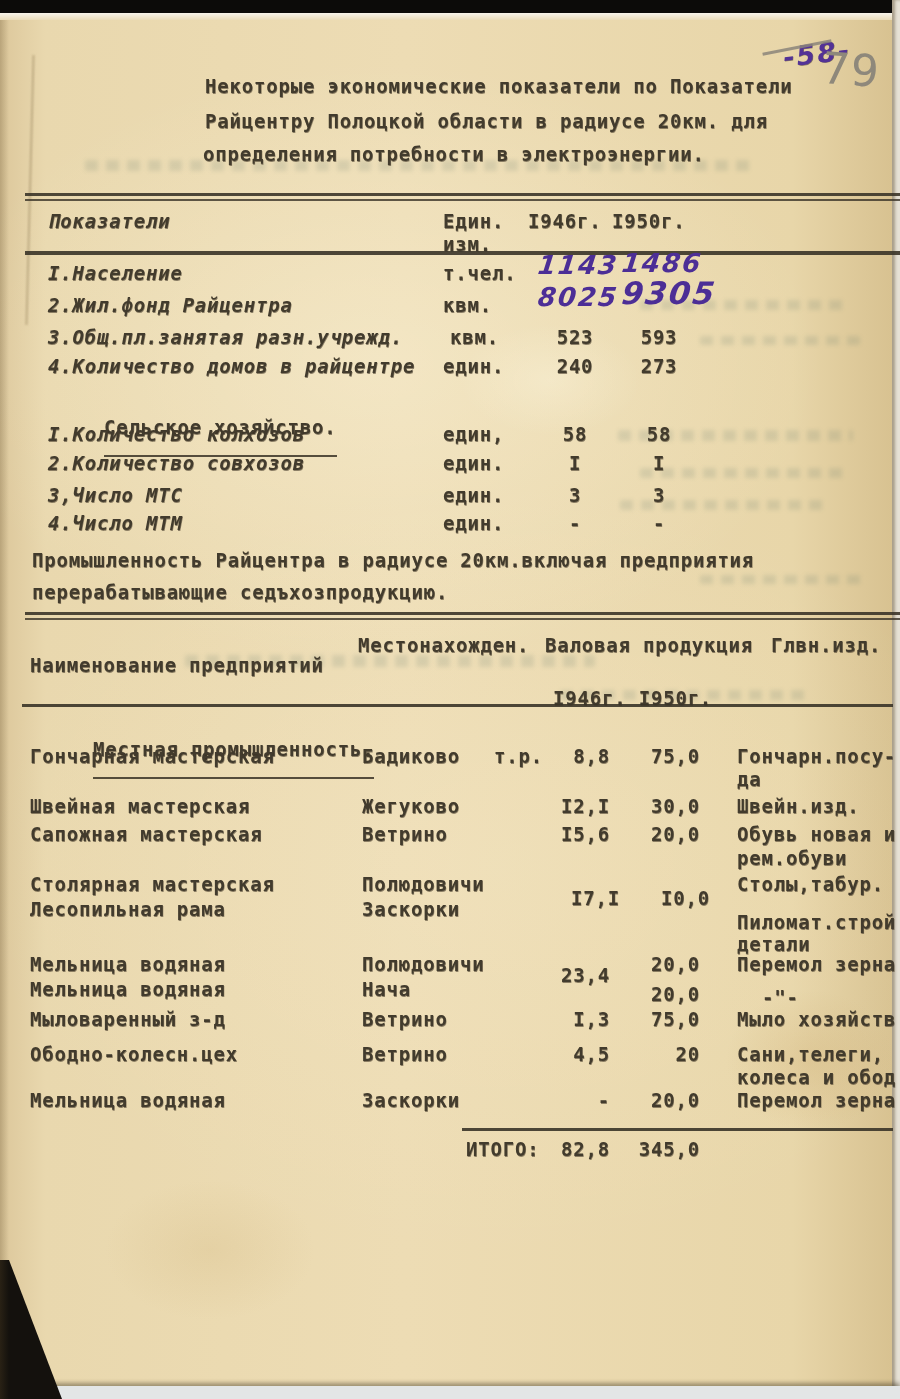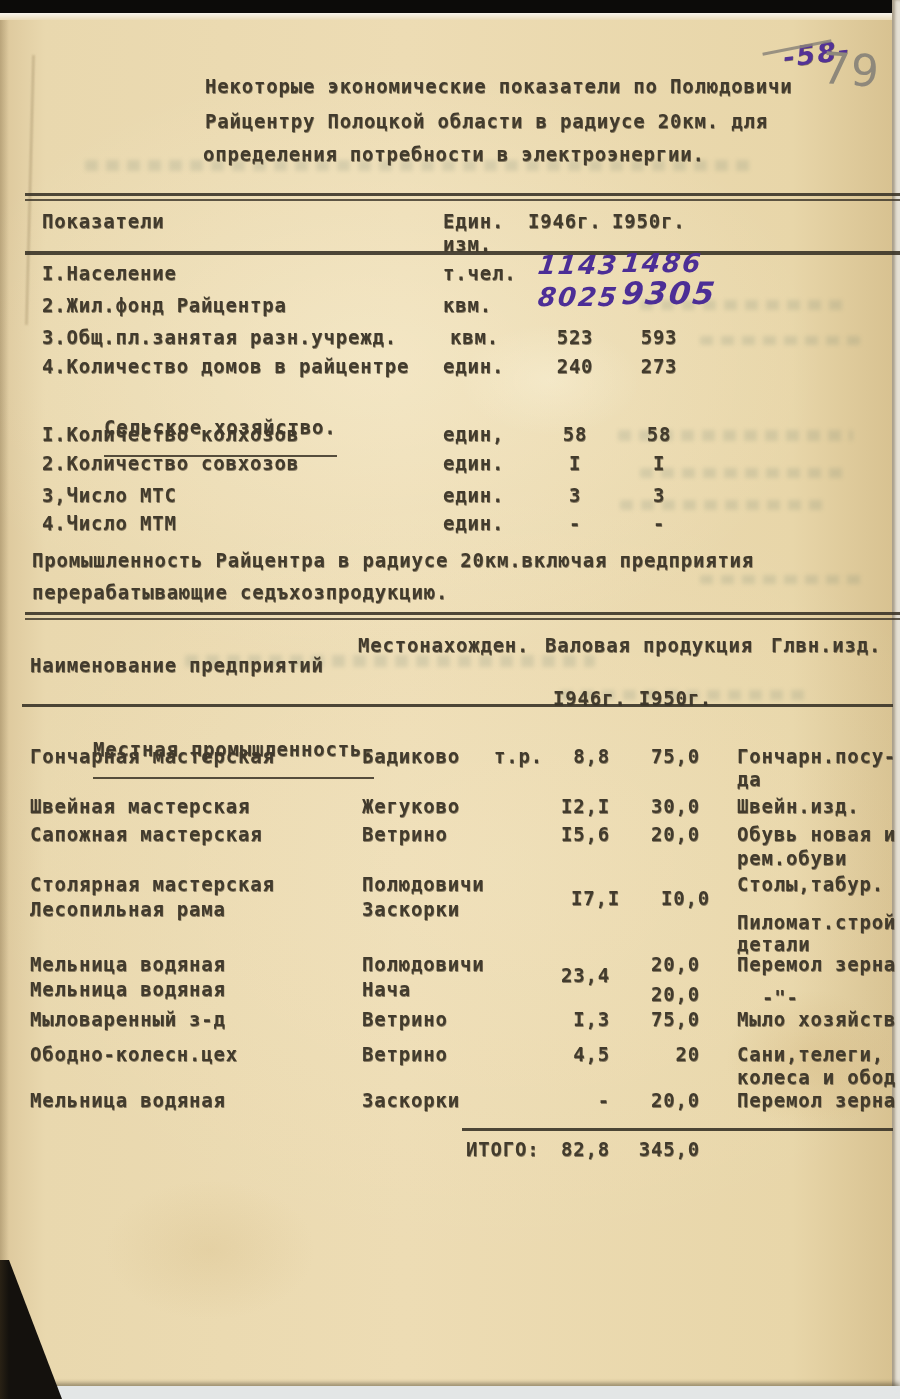--- a/index.html
+++ b/index.html
@@ -11,21 +11,21 @@
       #e7d5a9;
     font-family:"DejaVu Sans Mono","Liberation Mono",monospace;
   }
   .tw{position:absolute;font-weight:bold;font-size:19px;line-height:23px;letter-spacing:0.8px;
       color:#423b2d;white-space:pre;text-shadow:0.5px 0.5px 0.6px rgba(58,48,32,0.55);}
   .u{border-bottom:2.5px solid rgba(58,51,38,0.85);padding-bottom:17px;margin-top:33px;}
   .rule{position:absolute;background:rgba(58,52,40,0.9);}
   .rule-double{position:absolute;height:3px;border-top:3px solid rgba(56,50,38,0.88);
       border-bottom:2px solid rgba(56,50,38,0.8);}
   .row{position:absolute;left:0;top:0;width:900px;height:26px;}
-  .c-label{position:absolute;left:42px;}
+  .c-label{position:absolute;left:48px;font-style:italic;}
   .c-unit{position:absolute;left:443px;}
   .c-v1{position:absolute;left:538px;width:74px;text-align:center;}
   .c-v2{position:absolute;left:622px;width:74px;text-align:center;}
   .hw{font-family:"DejaVu Sans","Liberation Sans",sans-serif;font-style:italic;font-weight:bold;
       color:#4c2e96;text-shadow:none;letter-spacing:2px;transform:skewX(-7deg);font-size:26px;}
   .hw-big{font-size:31px;}
   .d-name{position:absolute;left:30px;}
   .d-loc{position:absolute;left:362px;}
   .d-unit{position:absolute;left:494px;}
   .d-v1{position:absolute;left:540px;width:70px;text-align:right;}
@@ -60,21 +60,21 @@
   <div class="ghost" style="left:640px;top:468px;width:205px;height:10px;"></div>
   <div class="ghost" style="left:620px;top:500px;width:210px;height:10px;"></div>
   <div class="ghost" style="left:700px;top:575px;width:165px;height:9px;"></div>
   <div class="ghost" style="left:185px;top:655px;width:410px;height:12px;"></div>
   <div class="ghost" style="left:560px;top:690px;width:250px;height:10px;"></div>
 
   <div class="tw" style="left:783px;top:42px;font-family:'DejaVu Sans','Liberation Sans',sans-serif;font-size:27px;color:#533296;transform:rotate(-7deg);letter-spacing:2px;font-style:italic;">-58-</div>
   <div style="position:absolute;left:762px;top:46px;width:70px;height:3px;background:#8b857a;transform:rotate(-11deg);opacity:0.85;"></div>
   <div class="tw" style="left:822px;top:58px;font-family:'DejaVu Sans','Liberation Sans',sans-serif;font-weight:normal;font-size:44px;color:#8e887b;transform:rotate(4deg);text-shadow:none;">79</div>
 
-  <div class="tw" style="left:205px;top:75px;">Некоторые экономические показатели по Полюдовичи</div>
+  <div class="tw" style="left:205px;top:75px;">Некоторые экономические показатели по Показатели</div>
   <div class="tw" style="left:205px;top:110px;">Райцентру Полоцкой области в радиусе 20км. для</div>
   <div class="tw" style="left:203px;top:143px;">определения потребности в электроэнергии.</div>
 
   <div class="rule-double" style="left:25px;top:193px;width:875px;"></div>
 
   <div class="row" style="top:210px;">
     <span class="tw c-label">Показатели</span>
     <span class="tw c-unit">Един.</span>
     <span class="tw" style="position:absolute;left:528px;">I946г.</span>
     <span class="tw" style="position:absolute;left:612px;">I950г.</span>

